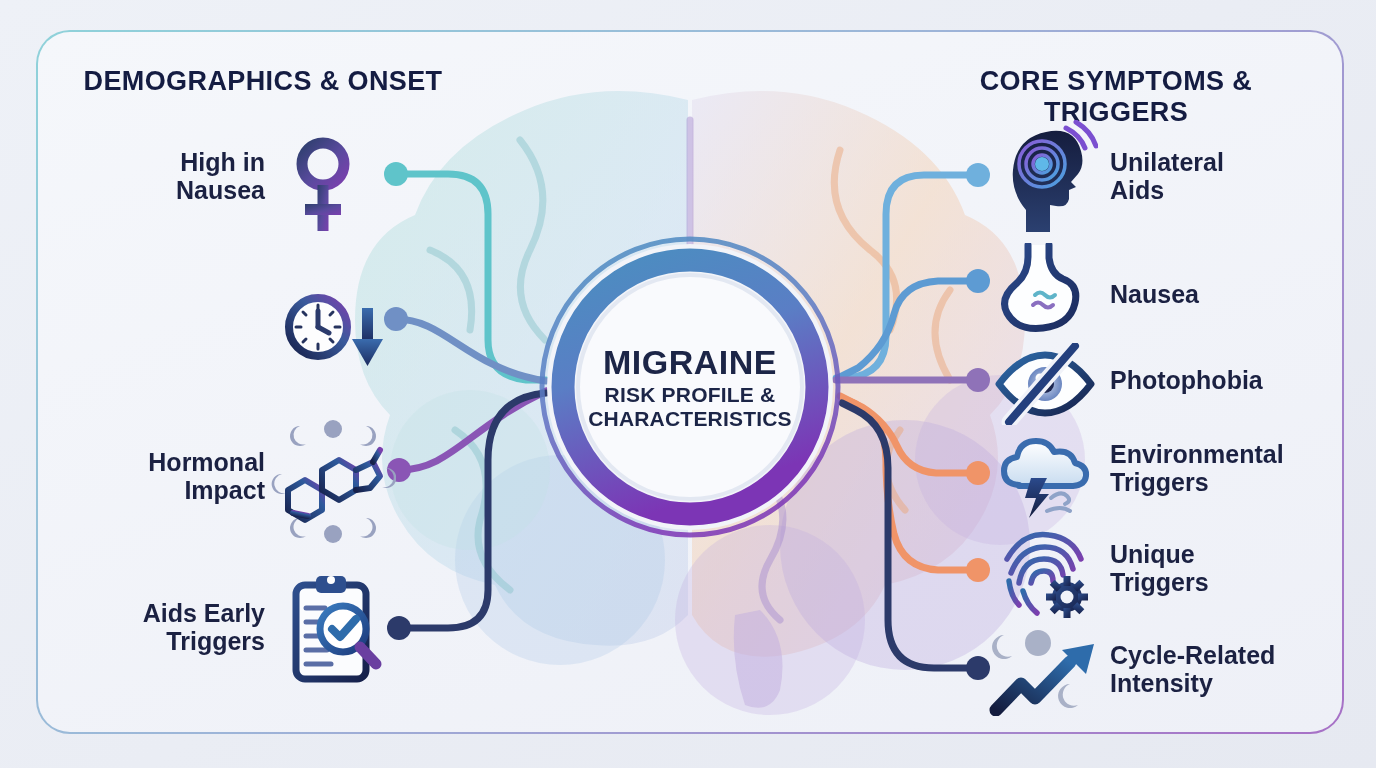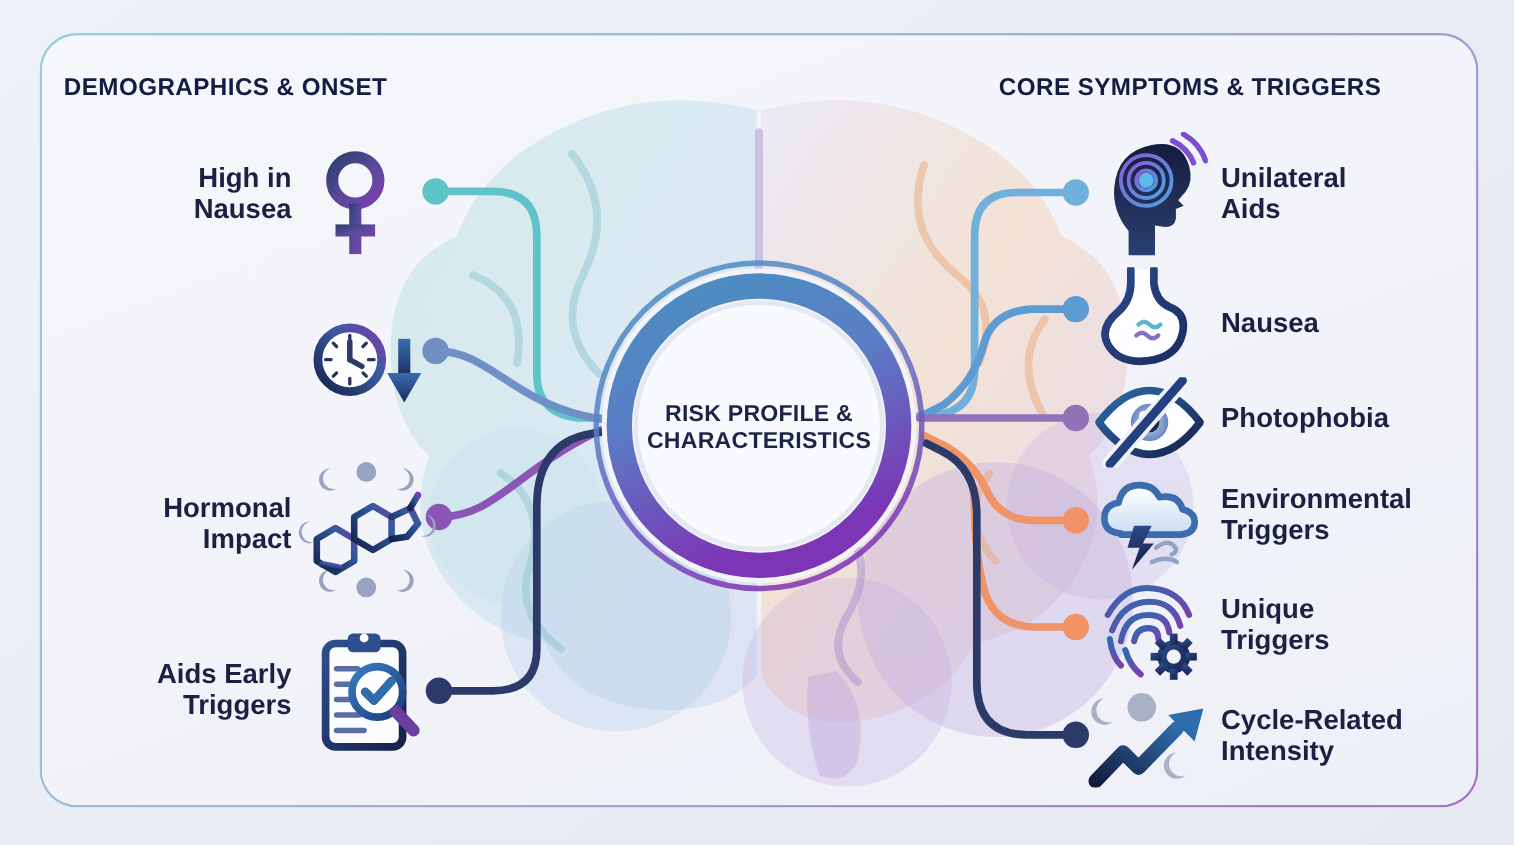--- a/index.html
+++ b/index.html
@@ -9,22 +9,22 @@
     background:linear-gradient(145deg,#eef1f7 0%,#e6e9f1 100%);
   }
   .card{
     position:absolute;left:36px;top:30px;width:1304px;height:700px;border-radius:34px;
     border:2px solid transparent;
     background:linear-gradient(160deg,#f5f7fb 0%,#eef0f7 100%) padding-box,
                linear-gradient(135deg,#8fd2da 0%,#9db4d8 45%,#a770c6 100%) border-box;
   }
   svg.layer{position:absolute;left:0;top:0;width:1376px;height:768px;}
   .hdr{
-    position:absolute;top:66px;font-size:22px;font-weight:800;color:#141c42;
-    letter-spacing:.4px;text-align:left;
+    position:absolute;top:66px;font-size:27px;font-weight:800;color:#141c42;
+    letter-spacing:.4px;text-align:center;
   }
   .hdr-left{left:58px;width:410px;}
   .hdr-right{left:908px;width:416px;}
   .lbl{
     position:absolute;font-size:25px;font-weight:700;color:#1b2142;line-height:28px;
   }
   .lbl.r{text-align:right;}
   .icon{position:absolute;}
   .icon svg{display:block;width:100%;height:100%;}
   .center-text{
@@ -120,20 +120,21 @@
       <circle cx="690" cy="387" r="127" fill="none" stroke="url(#gRing)" stroke-width="23"></circle>
       <circle cx="690" cy="387" r="114" fill="#e3e8f2"></circle>
       <circle cx="690" cy="387" r="110" fill="#f9fafd"></circle>
     </g>
   </svg>
 
   <div class="hdr hdr-left">DEMOGRAPHICS &amp; ONSET</div>
   <div class="hdr hdr-right">CORE SYMPTOMS &amp; TRIGGERS</div>
 
   <div class="center-text">
+    <div class="ct-main">MIGRAINE</div>
     <div class="ct-sub">RISK PROFILE &amp;</div>
     <div class="ct-sub" style="margin-top:0">CHARACTERISTICS</div>
   </div>
 
   <div class="lbl r" style="left:55px;top:148px;width:210px">
     <div>High in</div>
     <div>Nausea</div>
   </div>
   <div class="icon" style="left:288px;top:136px;width:70px;height:100px">
     <svg viewBox="0 0 70 100">

